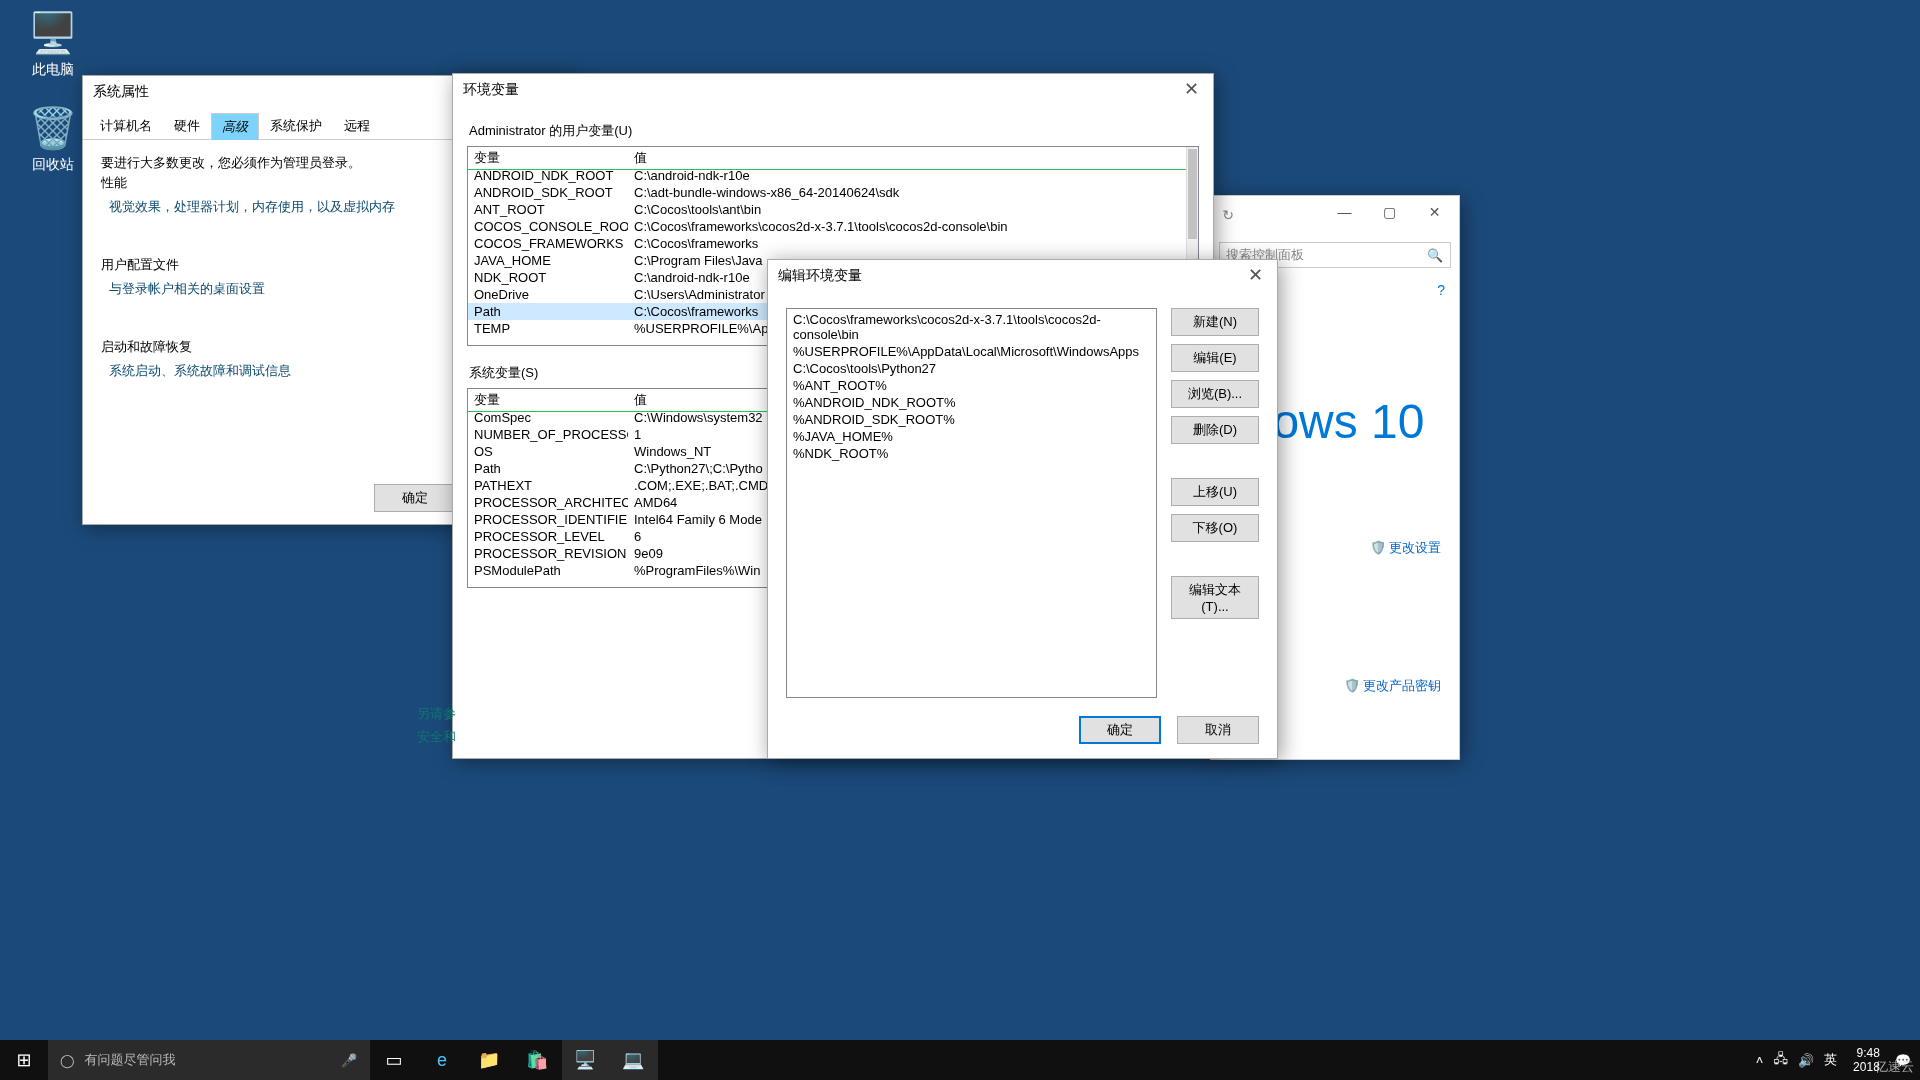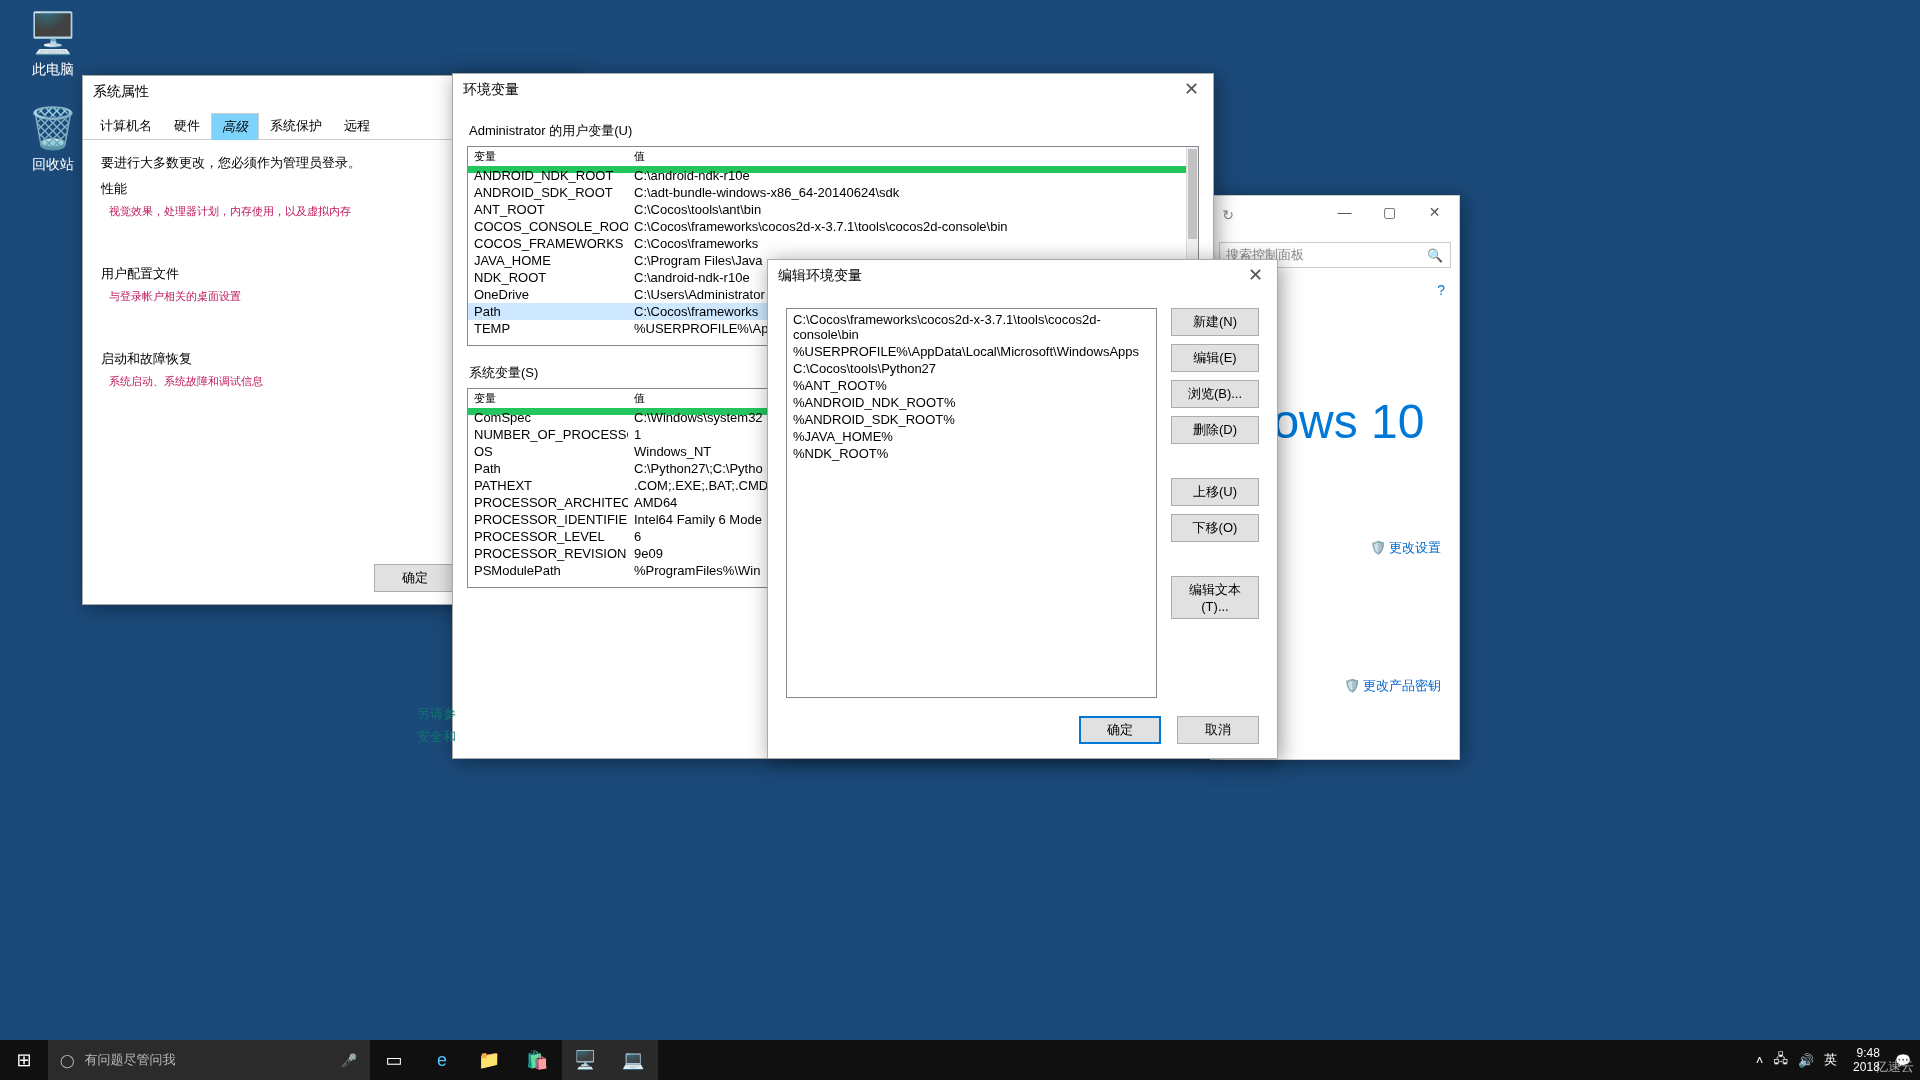--- a/index.html
+++ b/index.html
@@ -10,39 +10,39 @@
 .desktop-icon .ic { font-size: 40px; display: block; margin-bottom: 4px; }
 #di-pc { top: 10px; left: 8px; }
 #di-bin { top: 105px; left: 8px; }
 
 
 .window { position: absolute; background: #fff; border: 1px solid #aaa; box-shadow: 3px 3px 20px rgba(0,0,0,.4); font-size: 14px; color: #000; }
 .titlebar { height: 30px; line-height: 30px; padding: 0 10px; font-size: 14px; position: relative; }
 .close-x { position: absolute; right: 8px; top: 0; font-size: 18px; color: #555; cursor: pointer; padding: 0 6px; }
 
 
-#win-sysprops { top: 75px; left: 82px; width: 495px; height: 530px; background: #fff; }
+#win-sysprops { top: 75px; left: 82px; width: 495px; height: 450px; background: #fff; }
 #win-sysprops .tabs { display: flex; border-bottom: 1px solid #ccc; padding: 0 6px; margin-top: 6px; font-size: 13px; }
 #win-sysprops .tab { padding: 4px 10px; border: 1px solid transparent; border-bottom: none; cursor: pointer; }
 #win-sysprops .tab.active { border-color: #ccc; background: #7dd3fc; position: relative; top: 1px; font-style: italic; }
 #win-sysprops .body { padding: 14px 18px; font-size: 13px; }
-.section { margin-top: 8px; border: 0; }
+.section { margin-top: 2px; border: 0; }
 .section .stitle { font-size: 13px; margin-bottom: 6px; }
-.section .sdesc { font-size: 11px; padding-left: 8px; color: #be185d; }
+.section .sdesc { font-size: 13px; padding-left: 8px; color: #0c4a6e; }
 .btnrow { text-align: right; margin-top: 10px; }
 .winbtn { min-width: 82px; padding: 4px 12px; background: #e1e1e1; border: 1px solid #adadad; font-size: 13px; cursor: pointer; }
 .winbtn.primary { border-color: #0078d7; box-shadow: inset 0 0 0 1px #0078d7; }
 
 
 #win-env { top: 73px; left: 452px; width: 762px; height: 686px; background: #fff; }
 .group { margin: 6px 14px 10px 14px; }
 .group-label { font-size: 13px; margin: 18px 2px 6px 2px; }
 .listbox { border: 1px solid #828790; height: 200px; overflow: hidden; position: relative; }
 .listbox.sys { height: 200px; }
-.list-header { display: flex; background: #fff; border-bottom: 7px solid #22c55e; font-size: 11px; }
+.list-header { display: flex; background: #fff; border-bottom: 1px solid #22c55e; font-size: 13px; }
 .list-header div { padding: 2px 6px; }
 .col-var { width: 160px; }
 .col-val { flex: 1; }
 .list-body { position: absolute; top: 20px; left: 0; right: 12px; bottom: 0; overflow: hidden; }
 .list-row { display: flex; font-size: 13px; padding: 1px 0; }
 .list-row.selected { background: #cde8ff; }
 .list-row div { padding: 0 6px; white-space: nowrap; overflow: hidden; }
 .scrolltrack { position: absolute; right: 0; top: 0; bottom: 0; width: 12px; background: #f0f0f0; border-left: 1px solid #ddd; }
 .scrollthumb { position: absolute; left: 1px; right: 1px; top: 2px; height: 90px; background: #c2c2c2; }
 

